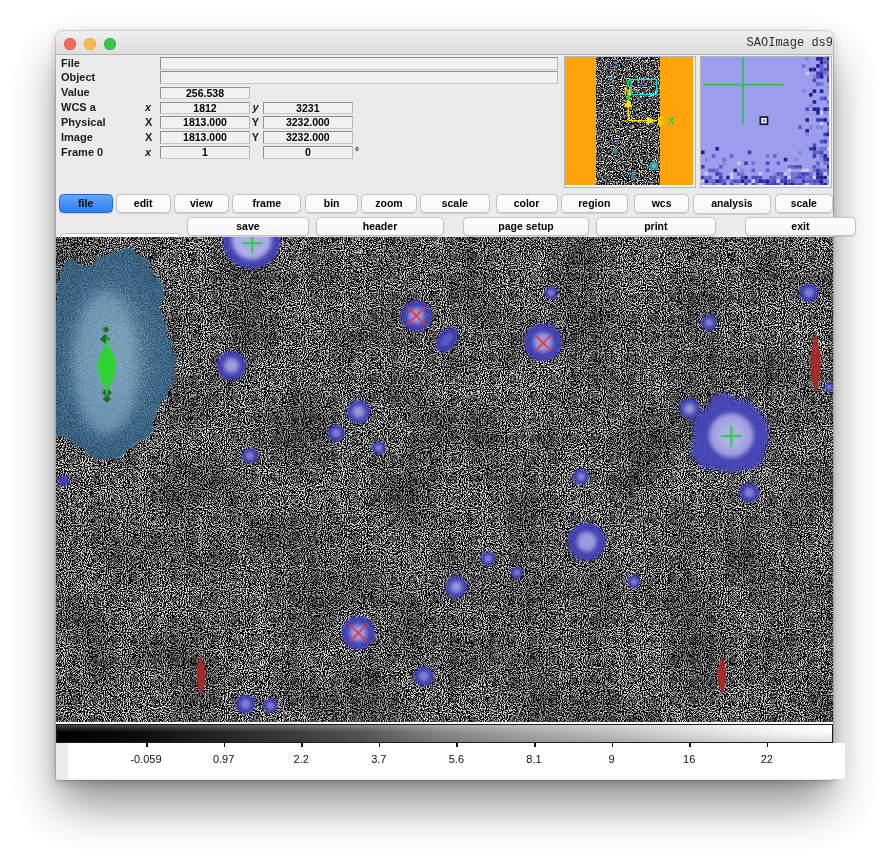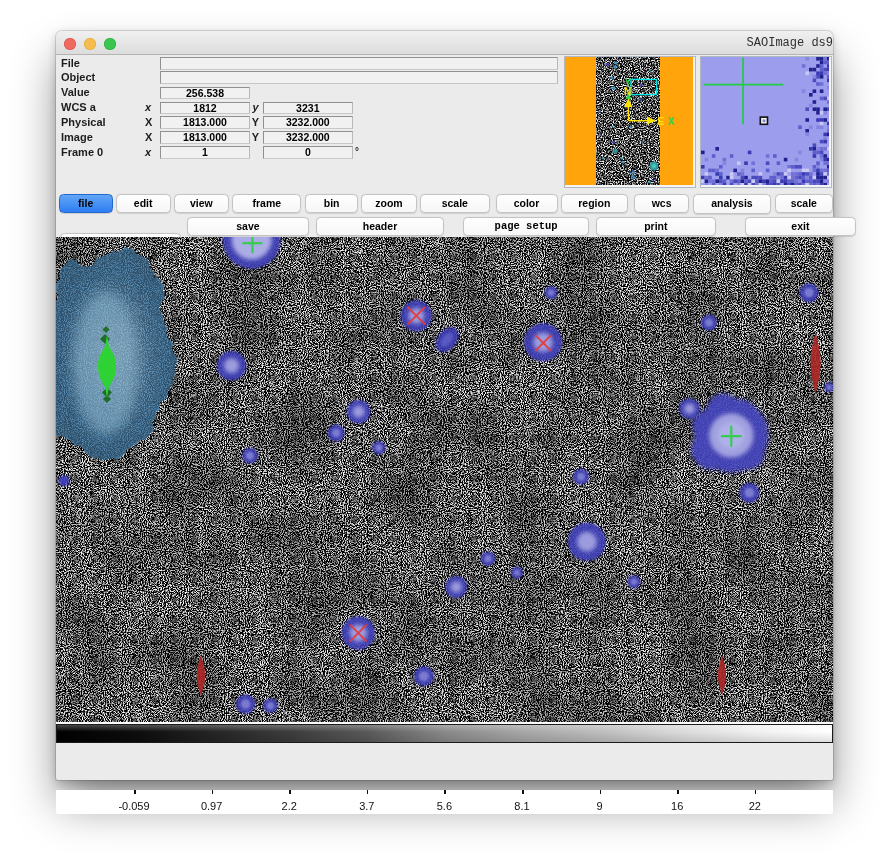--- a/index.html
+++ b/index.html
@@ -17,21 +17,21 @@
 .pframe{position:absolute;top:25.2px;width:129.5px;height:129.5px;background:#f4f4f4;
 border:1px solid #b0b8c4;}
 .mbtn{position:absolute;height:17.5px;background:linear-gradient(#ffffff,#f6f6f6);
 border:0.5px solid #c3c3c3;border-radius:4.5px;font-size:10.5px;font-weight:700;color:#000;
 text-align:center;line-height:17.5px;box-shadow:0 0.5px 1px rgba(0,0,0,0.12);}
 .mbtn.sel{background:linear-gradient(#63a6f5,#2c7ef2);border-color:#2168d0;}
 #cbar{position:absolute;left:0px;top:692.8px;width:775px;height:16.8px;border:1px solid #1a1a1a;
 background:linear-gradient(to right,#000 0%,#0c0c0c 10%,#242424 20%,#3c3c3c 30%,#595959 40%,#898989 50%,#a6a6a6 60%,#bdbdbd 70%,#d9d9d9 80%,#f0f0f0 90%,#fff 100%);}
 #cbar:after{content:"";position:absolute;left:0;top:0;width:100%;height:100%;
 background:linear-gradient(rgba(255,255,255,0.28),rgba(255,255,255,0) 40%,rgba(0,0,0,0.12));}
-#lstrip{position:absolute;left:0;top:711.6px;width:777px;height:24px;background:#fff;border-radius:0 0 2px 2px;margin-top:47px;}
+#lstrip{position:absolute;left:12px;top:711.6px;width:777px;height:36px;background:#fff;border-radius:0 0 2px 2px;}
 .tick{position:absolute;top:0;width:1.5px;height:4.5px;background:#111;}
 .tlab{position:absolute;top:10px;width:60px;text-align:center;font-size:11px;color:#111;}
 </style></head>
 <body>
 <div id="win">
   <div id="tbar">
     <div class="tl" style="left:8px;background:#ee6a5f;box-shadow:inset 0 0 0 0.5px #d5504a;"></div>
     <div class="tl" style="left:28px;background:#f5bd4f;box-shadow:inset 0 0 0 0.5px #dda73b;"></div>
     <div class="tl" style="left:48px;background:#3ac54c;box-shadow:inset 0 0 0 0.5px #2aa83c;"></div>
     <div id="title">SAOImage ds9</div>
@@ -372,21 +372,21 @@
 <div class="mbtn" style="left:305.2px;top:162.8px;width:53.5px;">zoom</div>
 <div class="mbtn" style="left:364.0px;top:162.8px;width:67.6px;">scale</div>
 <div class="mbtn" style="left:439.5px;top:162.8px;width:60.1px;">color</div>
 <div class="mbtn" style="left:504.7px;top:162.8px;width:65.3px;">region</div>
 <div class="mbtn" style="left:577.9px;top:162.8px;width:53.5px;">wcs</div>
 <div class="mbtn" style="left:636.5px;top:163px;width:76.9px;">analysis</div>
 <div class="mbtn" style="left:718.5px;top:162.8px;width:56.6px;">scale</div>
 <div class="mbtn" style="left:3.5px;top:202px;width:119.2px;">open</div>
 <div class="mbtn" style="left:130.8px;top:185.5px;width:120.2px;">save</div>
 <div class="mbtn" style="left:260.0px;top:185.5px;width:126.0px;">header</div>
-<div class="mbtn" style="left:406.7px;top:185.5px;width:124.8px;font-family:Liberation Mono, monospace;">page setup</div>
+<div class="mbtn" style="left:406.7px;top:185.5px;width:124.8px;">page setup</div>
 <div class="mbtn" style="left:540.1px;top:185.5px;width:117.5px;">print</div>
 <div class="mbtn" style="left:689px;top:185.5px;width:108.8px;">exit</div>
 
   <svg id="canvas" style="position:absolute;left:0;top:206.3px" width="777" height="484.5" viewBox="0 0 777 484.5">
     <defs>
       <filter id="grain" x="0" y="0" width="100%" height="100%" color-interpolation-filters="sRGB">
         <feTurbulence type="fractalNoise" baseFrequency="0.95" numOctaves="2" seed="17" stitchTiles="stitch"></feTurbulence>
         <feColorMatrix type="matrix" values="1 0 0 0 0  1 0 0 0 0  1 0 0 0 0  0 0 0 0 1"></feColorMatrix>
         <feComponentTransfer>
             <feFuncR type="table" tableValues="0 0 0 0 0.65 1 1 1"></feFuncR>

